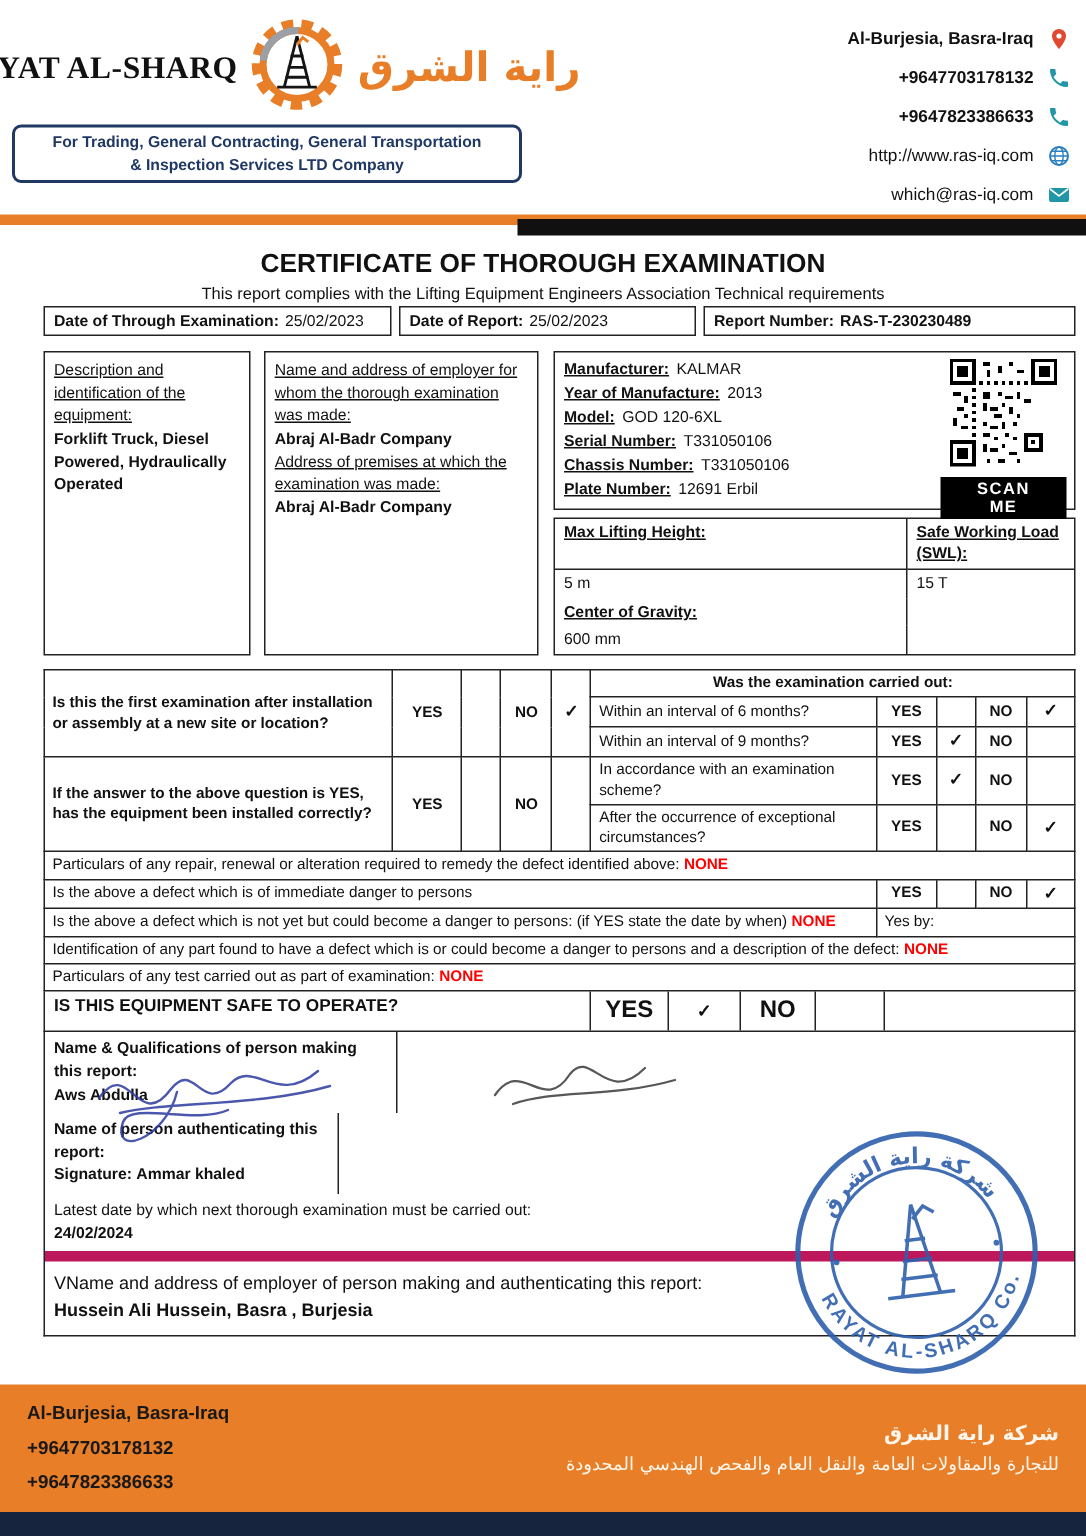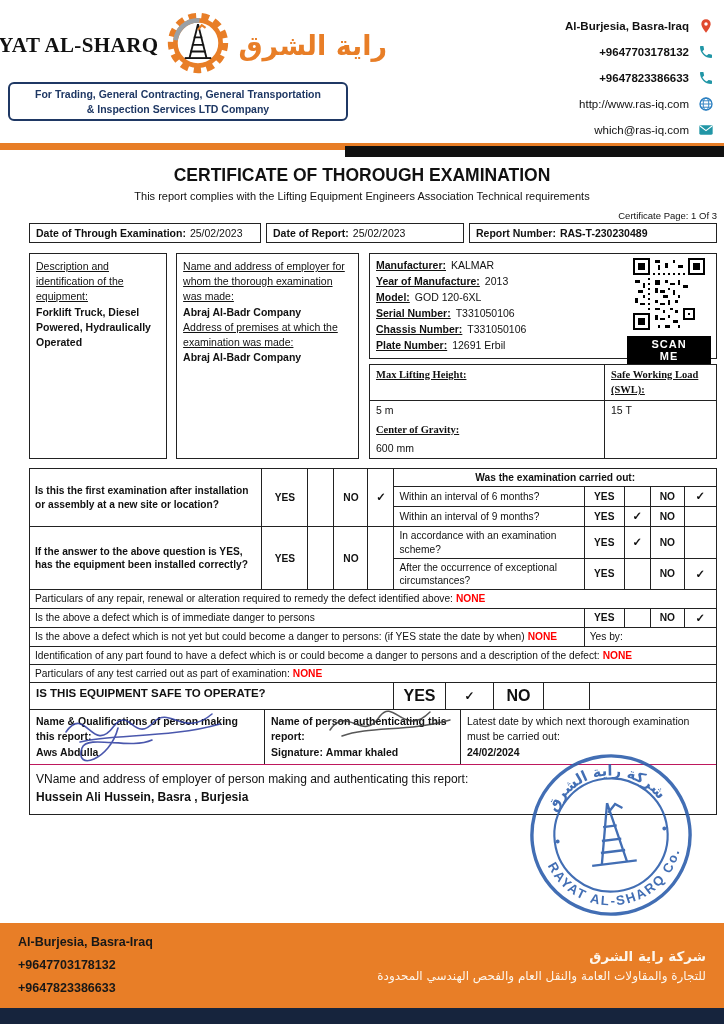--- a/index.html
+++ b/index.html
@@ -47,40 +47,40 @@
   .equip-right { flex:1; display:flex; flex-direction:column; gap:5px; }
   .specs-box { border:1px solid #222; padding:4px 6px 4px 6px; position:relative; min-height:100px; }
   .spec-row { font-size:10.5px; line-height:1.52; padding-right:92px; white-space:nowrap; }
   .spec-label { font-weight:bold; text-decoration:underline; margin-right:5px; }
   .qr-wrap { position:absolute; right:5px; top:4px; width:84px; text-align:center; }
   .scanme { background:#000; color:#fff; font-weight:bold; font-size:11px; letter-spacing:1px; padding:2px 16px; margin-top:2px; }
   .lift-table { border:1px solid #222; display:grid; grid-template-columns:235px 1fr; font-size:10.5px; }
   .lt { padding:2px 6px; line-height:1.4; }
   .lt-left { border-right:1px solid #222; }
   .lt-row1 { border-bottom:1px solid #222; }
-  .lt .u { font-weight:bold;font-family:Liberation Serif, serif; }
+  .lt .u { font-weight:bold; }
 
   
   table.exam { border-collapse:collapse; table-layout:fixed; width:100%; margin-top:9px; font-size:10.2px; }
   .exam td { border:1px solid #222; padding:2px 5px; vertical-align:middle; line-height:1.3; }
   .exam td.c { text-align:center; padding:2px 1px; }
   .exam .yn { font-weight:bold; }
   .exam .chk { font-weight:bold; font-size:11.5px; }
   .exam .ql { font-weight:bold; }
   .exam .hdr { font-weight:bold; text-align:center; }
   .safe-row { display:flex; border:1px solid #222; border-top:none; align-items:stretch; }
   .safe-row > div { padding:4px 6px; }
   .sr-text { width:364px; border-right:1px solid #222; font-weight:bold; font-size:11.5px; }
   .sr-cell { border-right:1px solid #222; text-align:center; font-weight:bold; display:flex; align-items:center; justify-content:center; }
   .sr-y { width:52px; } .sr-cy { width:48px; font-size:12px; } .sr-n { width:50px; } .sr-cn { width:46px; }
   .sr-fill { flex:1; }
 
   
   .signoff { border:1px solid #222; border-top:none; font-size:10.5px; }
-  .so-row { display:flex; border-bottom:1px solid #be185d; }
+  .so-row { display:flex; border-bottom:7px solid #be185d;flex-direction:column; }
   .so-cell { padding:4px 6px; line-height:1.45; }
   .so-c1 { width:235px; border-right:1px solid #222; }
   .so-c2 { width:196px; border-right:1px solid #222; }
   .so-c3 { flex:1; }
   .so-wide { padding:5px 6px 8px 6px; font-size:12px; line-height:1.5; }
   .sig-svg { position:absolute; pointer-events:none; }
 
   
   .stamp { position:absolute; left:528px; top:752px; width:166px; height:166px; transform:rotate(-7deg); opacity:.9; }
 
@@ -175,21 +175,20 @@
     <div class="bar-orange"></div>
     <div class="bar-black"></div>
   </div>
 
   <div class="title-block">
     <div class="title">CERTIFICATE OF THOROUGH EXAMINATION</div>
     <div class="subtitle">This report complies with the Lifting Equipment Engineers Association Technical requirements</div>
   </div>
 
   <div class="content">
-    <div class="cert-page">Certificate Page: 1 Of 3</div>
 
     <div class="meta-row">
       <div class="meta-box m1">
         <span class="b">Date of Through Examination:</span><span class="val">25/02/2023</span>
       </div>
       <div class="meta-box m2">
         <span class="b">Date of Report:</span><span class="val">25/02/2023</span>
       </div>
       <div class="meta-box m3">
         <span class="b">Report Number:</span><span class="val b">RAS-T-230230489</span>

